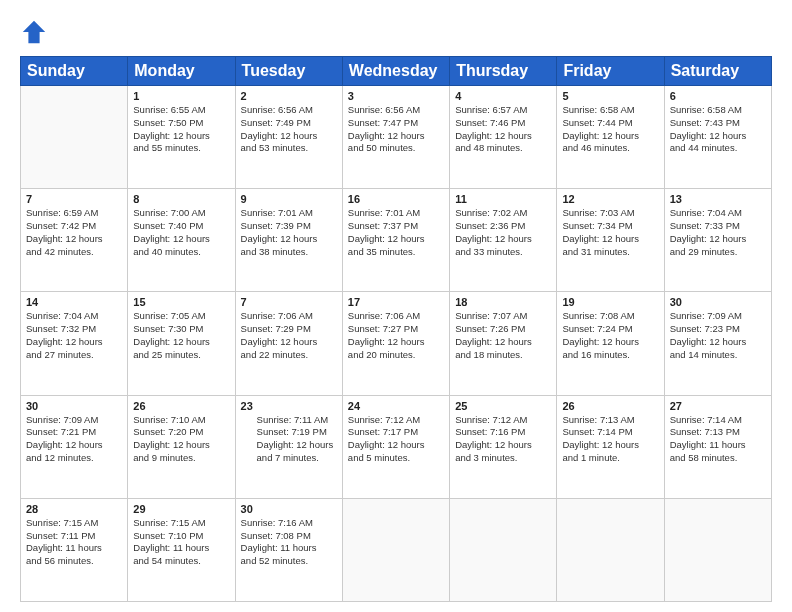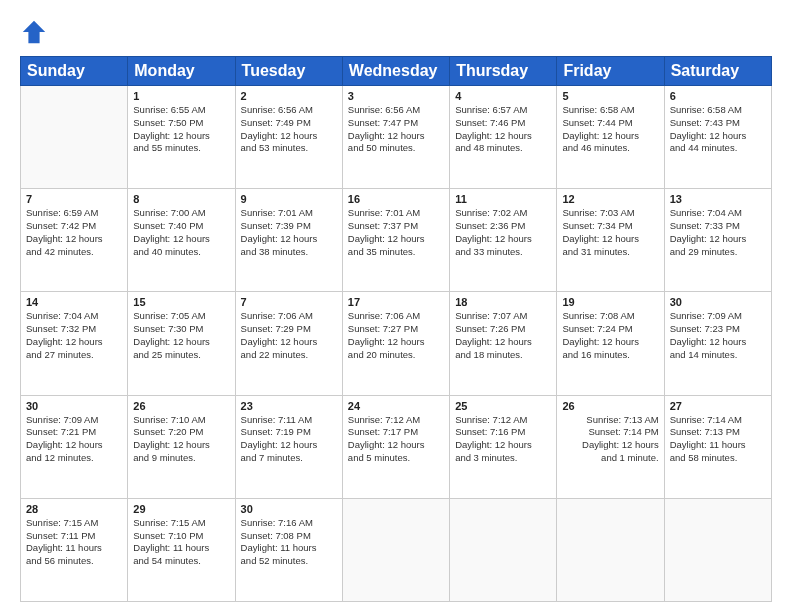--- a/index.html
+++ b/index.html
@@ -281,42 +281,42 @@
           </td>
           <td>
             <div class="day-num">26</div>
             <div class="cell-info" style="white-space: pre-line;">Sunrise: 7:10 AM
 Sunset: 7:20 PM
 Daylight: 12 hours
 and 9 minutes.</div>
           </td>
           <td>
             <div class="day-num">23</div>
-            <div class="cell-info" style="white-space: pre-line;">Sunrise: 7:11 AM
+            <div class="cell-info" style="white-space: pre-line; margin-left: 16px;">Sunrise: 7:11 AM
 Sunset: 7:19 PM
 Daylight: 12 hours
 and 7 minutes.</div>
           </td>
           <td>
             <div class="day-num">24</div>
             <div class="cell-info" style="white-space: pre-line;">Sunrise: 7:12 AM
 Sunset: 7:17 PM
 Daylight: 12 hours
 and 5 minutes.</div>
           </td>
           <td>
             <div class="day-num">25</div>
             <div class="cell-info" style="white-space: pre-line;">Sunrise: 7:12 AM
 Sunset: 7:16 PM
 Daylight: 12 hours
 and 3 minutes.</div>
           </td>
           <td>
             <div class="day-num">26</div>
-            <div class="cell-info" style="white-space: pre-line; text-align: right;">Sunrise: 7:13 AM
+            <div class="cell-info" style="white-space: pre-line;">Sunrise: 7:13 AM
 Sunset: 7:14 PM
 Daylight: 12 hours
 and 1 minute.</div>
           </td>
           <td>
             <div class="day-num">27</div>
             <div class="cell-info" style="white-space: pre-line;">Sunrise: 7:14 AM
 Sunset: 7:13 PM
 Daylight: 11 hours
 and 58 minutes.</div>

